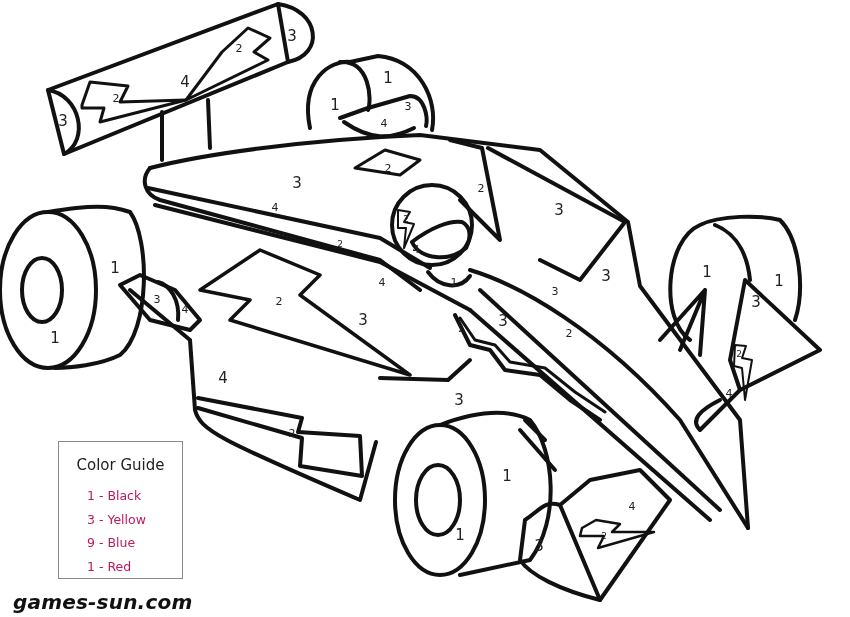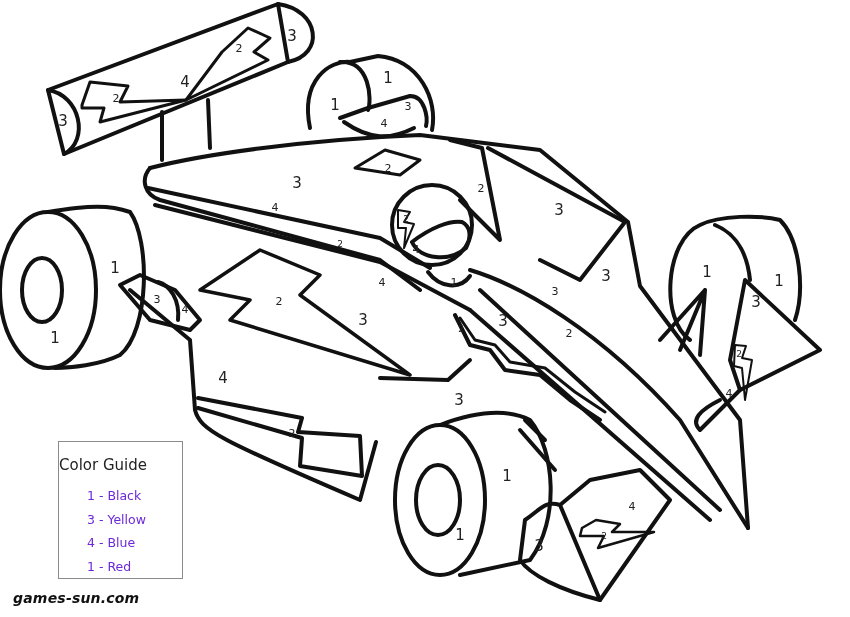--- a/index.html
+++ b/index.html
@@ -2,24 +2,24 @@
 <html><head>
 <meta charset="utf-8">
 <style>
   html, body { margin: 0; padding: 0; background: #ffffff; }
   body { width: 850px; height: 617px; position: relative; overflow: hidden; font-family: "DejaVu Sans", sans-serif; }
   #artboard { position: absolute; left: 0; top: 0; width: 850px; height: 617px; }
   #artboard svg { position: absolute; left: 0; top: 0; }
   .num { position: absolute; font-family: "DejaVu Sans", sans-serif; color: #222; font-size: 15px; line-height: 1; transform: translate(-50%, -50%); white-space: nowrap; }
   .num.sm { font-size: 11px; }
   .guide { position: absolute; left: 58px; top: 441px; width: 125px; height: 138px; border: 1px solid #8a8a8a; background: #fff; box-sizing: border-box; }
-  .guide-title { position: absolute; left: 0; right: 0; top: 14px; text-align: left; font-family: "DejaVu Sans", sans-serif; font-size: 15px; color: #222; }
+  .guide-title { position: absolute; left: 0; right: 0; top: 14px; text-align: center; font-family: "DejaVu Sans", sans-serif; font-size: 15px; color: #222; }
   .guide-list { position: absolute; left: 28px; top: 42px; margin: 0; padding: 0; list-style: none; }
-  .guide-list li { font-family: "DejaVu Sans", sans-serif; font-size: 12.5px; color: #6d28d9; height: 23.5px; line-height: 23.5px; }
-  .watermark { position: absolute; left: 13px; top: 590px; font-family: "DejaVu Sans", sans-serif; font-weight: bold; font-style: italic; font-size: 14px; color: #111; letter-spacing: 0.2px; }
+  .guide-list li { font-family: "DejaVu Sans", sans-serif; font-size: 12.5px; color: #be185d; height: 23.5px; line-height: 23.5px; }
+  .watermark { position: absolute; left: 13px; top: 590px; font-family: "DejaVu Sans", sans-serif; font-weight: bold; font-style: italic; font-size: 20px; color: #111; letter-spacing: 0.2px; }
 </style>
 </head>
 <body>
 
 <div id="artboard">
   <svg width="850" height="617" viewBox="0 0 850 617" fill="none" stroke="#111" stroke-width="4" stroke-linejoin="round" stroke-linecap="round">
 
     <g>
       <path d="M48 90 L278 4 L288 62 L64 154 Z"></path>
       <path d="M278 4 C320 10 325 55 288 62"></path>
@@ -140,19 +140,19 @@
     <span class="num" style="left:539px;top:546px">3</span>
     <span class="num sm" style="left:632px;top:506px">4</span>
     <span class="num sm" style="left:604px;top:536px;font-size:9px">2</span>
   </div>
 
   <div class="guide">
     <div class="guide-title">Color Guide</div>
     <ul class="guide-list">
       <li>1 - Black</li>
       <li>3 - Yellow</li>
-      <li>4 - Blue</li>
+      <li>9 - Blue</li>
       <li>1 - Red</li>
     </ul>
   </div>
 
   <div class="watermark">games-sun.com</div>
 </div>
 
 </body></html>

